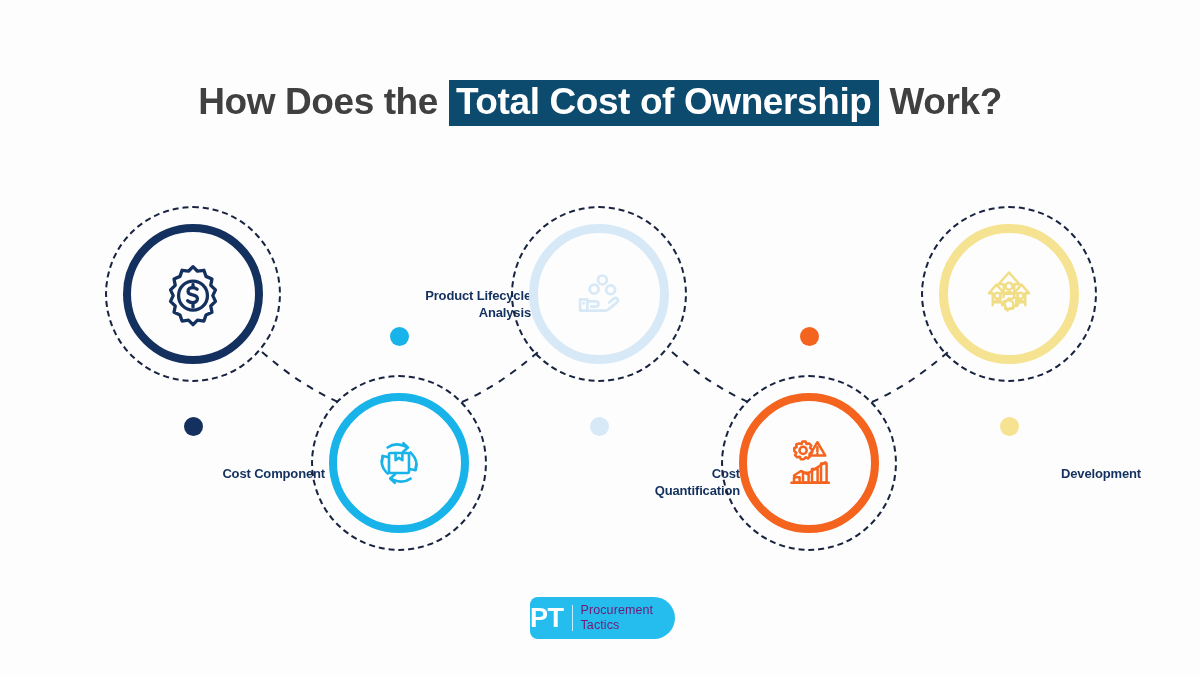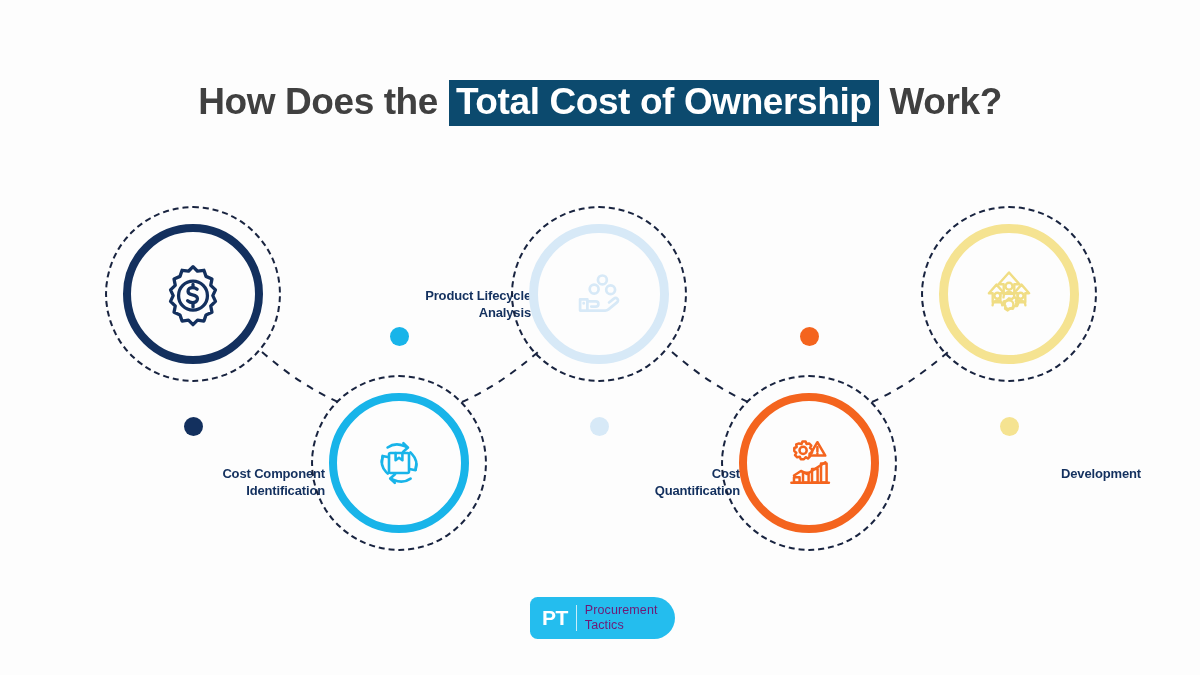--- a/index.html
+++ b/index.html
@@ -74,22 +74,22 @@
     position:absolute;
     left:530px; top:597px;
     width:145px; height:42px;
     background:#24bdee;
     border-radius:8px 22px 22px 8px;
     display:flex; align-items:center;
   }
   #logo-pt {
     color:#ffffff;
     font-weight:bold;
-    font-size:21px;
-    padding-left:12px;
+    font-size:27px;
+    padding-left:0;
     letter-spacing:-0.5px;
   }
   #logo-div {
     width:1px; height:26px;
     background:rgba(255,255,255,.75);
     margin:0 8px;
   }
   #logo-txt {
     color:#701a75;
     font-size:12.5px;
@@ -126,21 +126,20 @@
         <path d="M32 5.5 36.4 9.9 42.6 9 44.6 14.9 50.4 17.4 49.2 23.6 53.8 28 51.2 33.6 53.8 39.2 49.2 43.6 50.4 49.8 44.6 52.3 42.6 58.2 36.4 57.3 32 61.7 27.6 57.3 21.4 58.2 19.4 52.3 13.6 49.8 14.8 43.6 10.2 39.2 12.8 33.6 10.2 28 14.8 23.6 13.6 17.4 19.4 14.9 21.4 9 27.6 9.9 Z"></path>
         <circle cx="32" cy="33.6" r="14"></circle>
         <path d="M36 27.4c-1.3-1.1-2.6-1.6-4.4-1.6-2.6 0-4.4 1.4-4.4 3.5 0 2 1.5 3 4.4 3.6 3 .6 4.7 1.6 4.7 3.8 0 2.2-2 3.6-4.7 3.6-2 0-3.5-.6-4.8-1.8"></path>
         <path d="M32 22.6v3.2M32 41.3v3.2"></path>
       </svg>
     </div>
   </div>
   <div class="dot" id="dot-0" style="background: rgb(19, 48, 94); left: 184px; top: 417px;"></div>
   <div class="label" id="lab-0" style="left: 65px; top: 448px;">
     <div>Cost Component</div>
-    <div>Identification</div>
   </div>
 
   <div class="node" id="node-1" style="left: 311px; top: 375px;">
     <div class="dashring"></div>
     <div class="solidring" id="ring-1" style="border: 8px solid rgb(24, 180, 233);"></div>
     <div class="iconwrap">
       <svg width="64" height="64" viewBox="0 0 64 64" fill="none" stroke="#18b4e9" stroke-width="2.6" stroke-linecap="round" stroke-linejoin="round">
         <rect x="22" y="22" width="20" height="20" rx="1.5"></rect>
         <path d="M28.6 22v7.2l3.4-2.4 3.4 2.4V22"></path>
         <path d="M20.6 16.5C25 13.4 31.6 12.6 37.4 15.1l2.9 1.3"></path>

